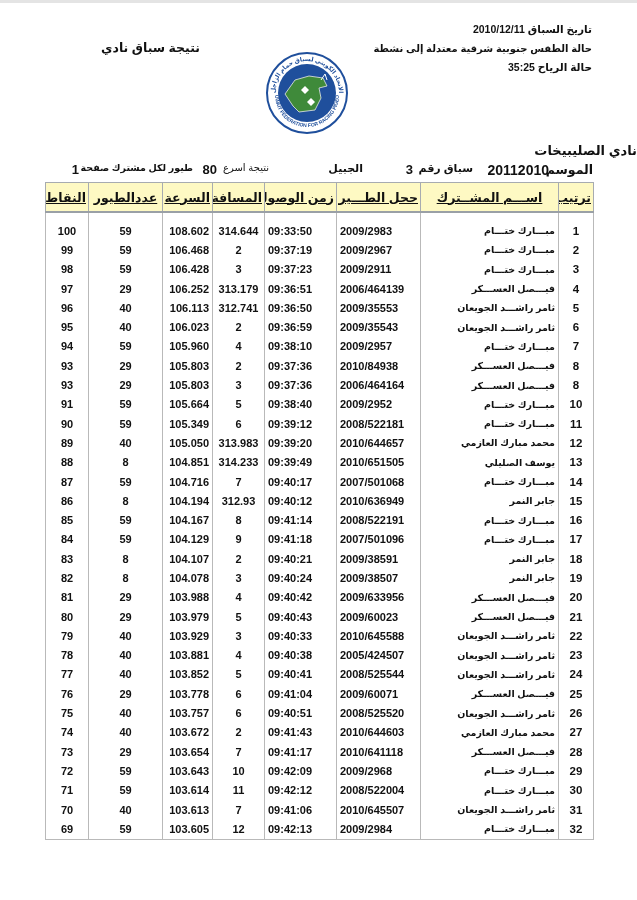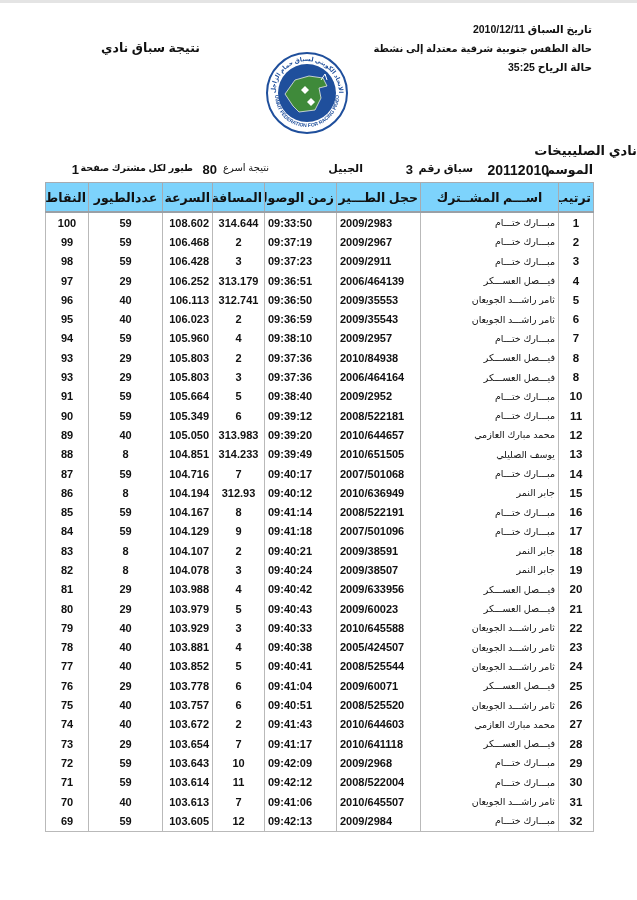--- a/index.html
+++ b/index.html
@@ -7,26 +7,26 @@
   .topline{position:absolute;left:0;top:0;width:637px;height:3px;background:#e4e4e4;}
   .info-right{position:absolute;right:45px;top:20px;width:230px;direction:rtl;text-align:right;font-size:10.5px;font-weight:bold;line-height:19px;}
   .info-right div{white-space:nowrap;}
   .info-left{position:absolute;left:60px;top:38px;width:140px;direction:rtl;text-align:right;font-size:11px;font-weight:bold;line-height:21px;}
   .info-left .big{font-size:12.5px;}
   .logo{position:absolute;left:265px;top:50px;width:84px;height:86px;}
   .club{position:absolute;left:0;width:637px;top:143px;text-align:right;direction:rtl;font-size:13px;font-weight:bold;}
   .meta{position:absolute;left:45px;top:160px;width:548px;height:20px;direction:rtl;font-weight:bold;font-size:12px;}
   .meta span{position:absolute;top:2px;white-space:nowrap;}
   table{position:absolute;left:45px;top:182px;width:548px;border-collapse:collapse;direction:rtl;table-layout:fixed;}
-  th{background:#7dd3fc;font-weight:bold;font-size:12.5px;height:28px;border:1px solid #a7abb0;border-bottom:2px solid #9aa0a6;padding:0 2px;white-space:nowrap;overflow:hidden;}
+  th{background:#fef9c3;font-weight:bold;font-size:12.5px;height:28px;border:1px solid #a7abb0;border-bottom:2px solid #9aa0a6;padding:0 2px;white-space:nowrap;overflow:hidden;text-decoration:underline;}
   td{font-size:11px;font-weight:bold;height:19.3px;padding:0 3px;border-left:1px solid #b9b9b9;border-right:1px solid #b9b9b9;white-space:nowrap;overflow:hidden;}
-  tr.first td{}
+  tr.first td{padding-top:8px;}
   tbody tr:last-child td{border-bottom:1px solid #b9b9b9;}
   td.rank{text-align:center;font-size:11.5px;}
-  td.name{text-align:right;font-weight:normal;font-size:9.5px;}
+  td.name{text-align:right;font-weight:bold;font-size:9.5px;}
   td.ring,td.arr{text-align:left;direction:ltr;}
   td.dist,td.birds,td.pts{text-align:center;}
   td.speed{text-align:right;direction:ltr;}
 </style>
 </head>
 <body>
 
 <div class="topline"></div>
 
 <div class="info-right">

